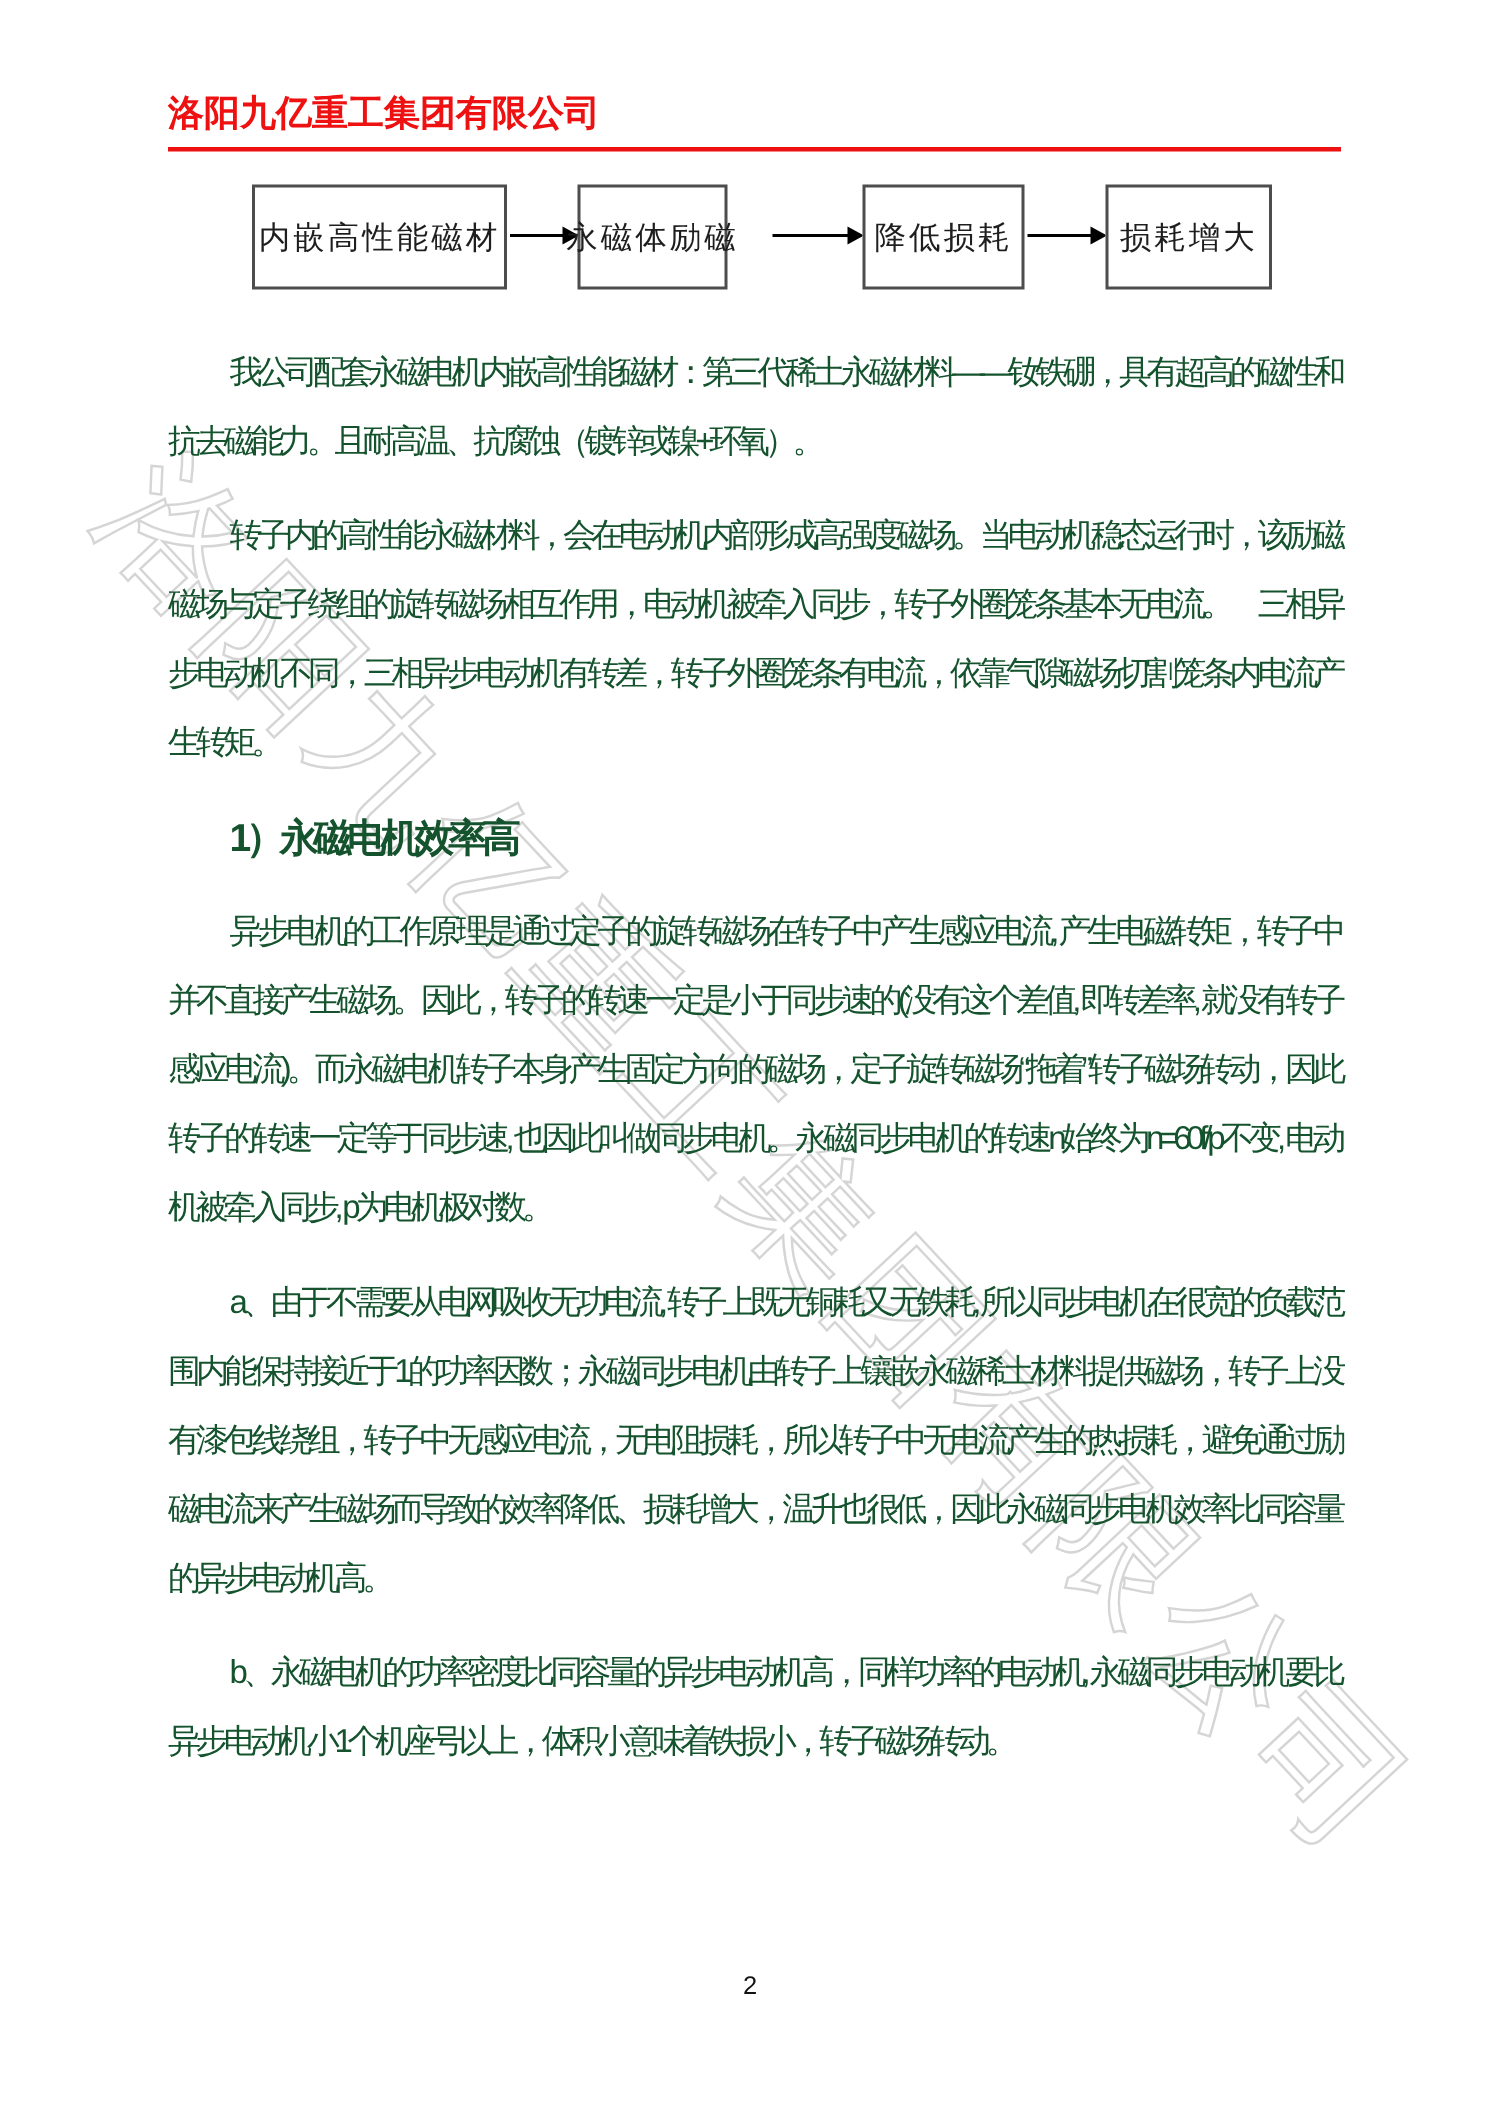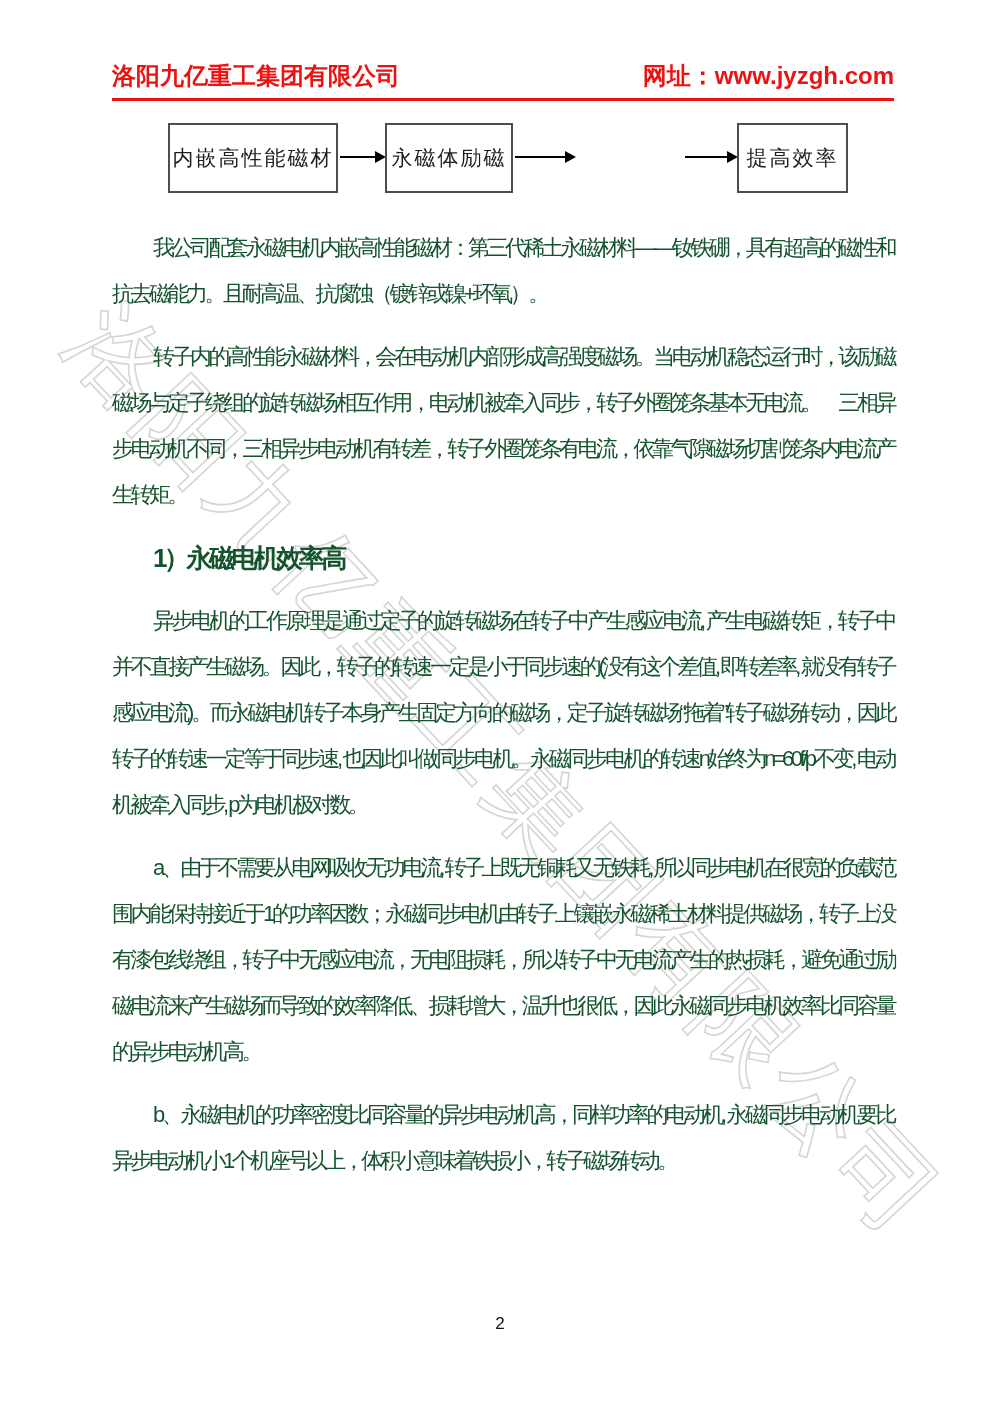--- a/index.html
+++ b/index.html
@@ -66,21 +66,21 @@
     display: flex;
     align-items: center;
     justify-content: center;
     font-family: "Liberation Serif", serif;
     font-size: 21px;
     letter-spacing: 2px;
     color: #1e1e1e;
     white-space: nowrap;
   }
   .fbox.b1 { left: 168px; width: 170px; }
-  .fbox.b2 { left: 385px; width: 128px; }
+  .fbox.b2 { left: 385px; width: 100px; }
   .fbox.b3 { left: 575px; width: 108px; }
   .fbox.b4 { left: 737px; width: 111px; }
 
   .farrow {
     position: absolute;
     top: 156px; 
     height: 2px;
     background: #000000;
   }
   .farrow::after {
@@ -139,35 +139,37 @@
 <body>
 
 <div class="page">
 
   <svg class="watermark-svg" width="1000" height="1414" viewBox="0 0 1000 1414" aria-hidden="true">
     <text x="62" y="345" transform="rotate(47 62 345)">洛阳九亿重工集团有限公司</text>
   </svg>
 
   <div class="header">
     <span>洛阳九亿重工集团有限公司</span>
-    <span>网址：www.jyzgh.com</span>
   </div>
 
   <div class="flowchart">
     <div class="fbox b1">
       <span>内嵌高性能磁材</span>
     </div>
     <div class="farrow a1"></div>
     <div class="fbox b2">
       <span>永磁体励磁</span>
     </div>
     <div class="farrow a2"></div>
+    <div class="fbox b3">
+      <span>降低损耗</span>
+    </div>
     <div class="farrow a3"></div>
     <div class="fbox b4">
-      <span>提高效率</span>
+      <span>损耗增大</span>
     </div>
   </div>
 
   <div class="content">
     <p>我公司配套永磁电机内嵌高性能磁材：第三代稀土永磁材料——钕铁硼，具有超高的磁性和抗去磁能力。且耐高温、抗腐蚀（镀锌或镍+环氧）。</p>
     <p>转子内的高性能永磁材料，会在电动机内部形成高强度磁场。当电动机稳态运行时，该励磁磁场与定子绕组的旋转磁场相互作用，电动机被牵入同步，转子外圈笼条基本无电流。　三相异步电动机不同，三相异步电动机有转差，转子外圈笼条有电流，依靠气隙磁场切割笼条内电流产生转矩。</p>
     <h3>1）永磁电机效率高</h3>
     <p>异步电机的工作原理是通过定子的旋转磁场在转子中产生感应电流, 产生电磁转矩，转子中并不直接产生磁场。因此，转子的转速一定是小于同步速的(没有这个差值, 即转差率, 就没有转子感应电流)。而永磁电机转子本身产生固定方向的磁场，定子旋转磁场“拖着”转子磁场转动，因此转子的转速一定等于同步速, 也因此叫做同步电机。永磁同步电机的转速n始终为n=60f/p不变, 电动机被牵入同步, p为电机极对数。</p>
     <p>a、由于不需要从电网吸收无功电流, 转子上既无铜耗又无铁耗, 所以同步电机在很宽的负载范围内能保持接近于1的功率因数；永磁同步电机由转子上镶嵌永磁稀土材料提供磁场，转子上没有漆包线绕组，转子中无感应电流，无电阻损耗，所以转子中无电流产生的热损耗，避免通过励磁电流来产生磁场而导致的效率降低、损耗增大，温升也很低，因此永磁同步电机效率比同容量的异步电动机高。</p>
     <p>b、永磁电机的功率密度比同容量的异步电动机高，同样功率的电动机, 永磁同步电动机要比异步电动机小1个机座号以上，体积小意味着铁损小，转子磁场转动。</p>

